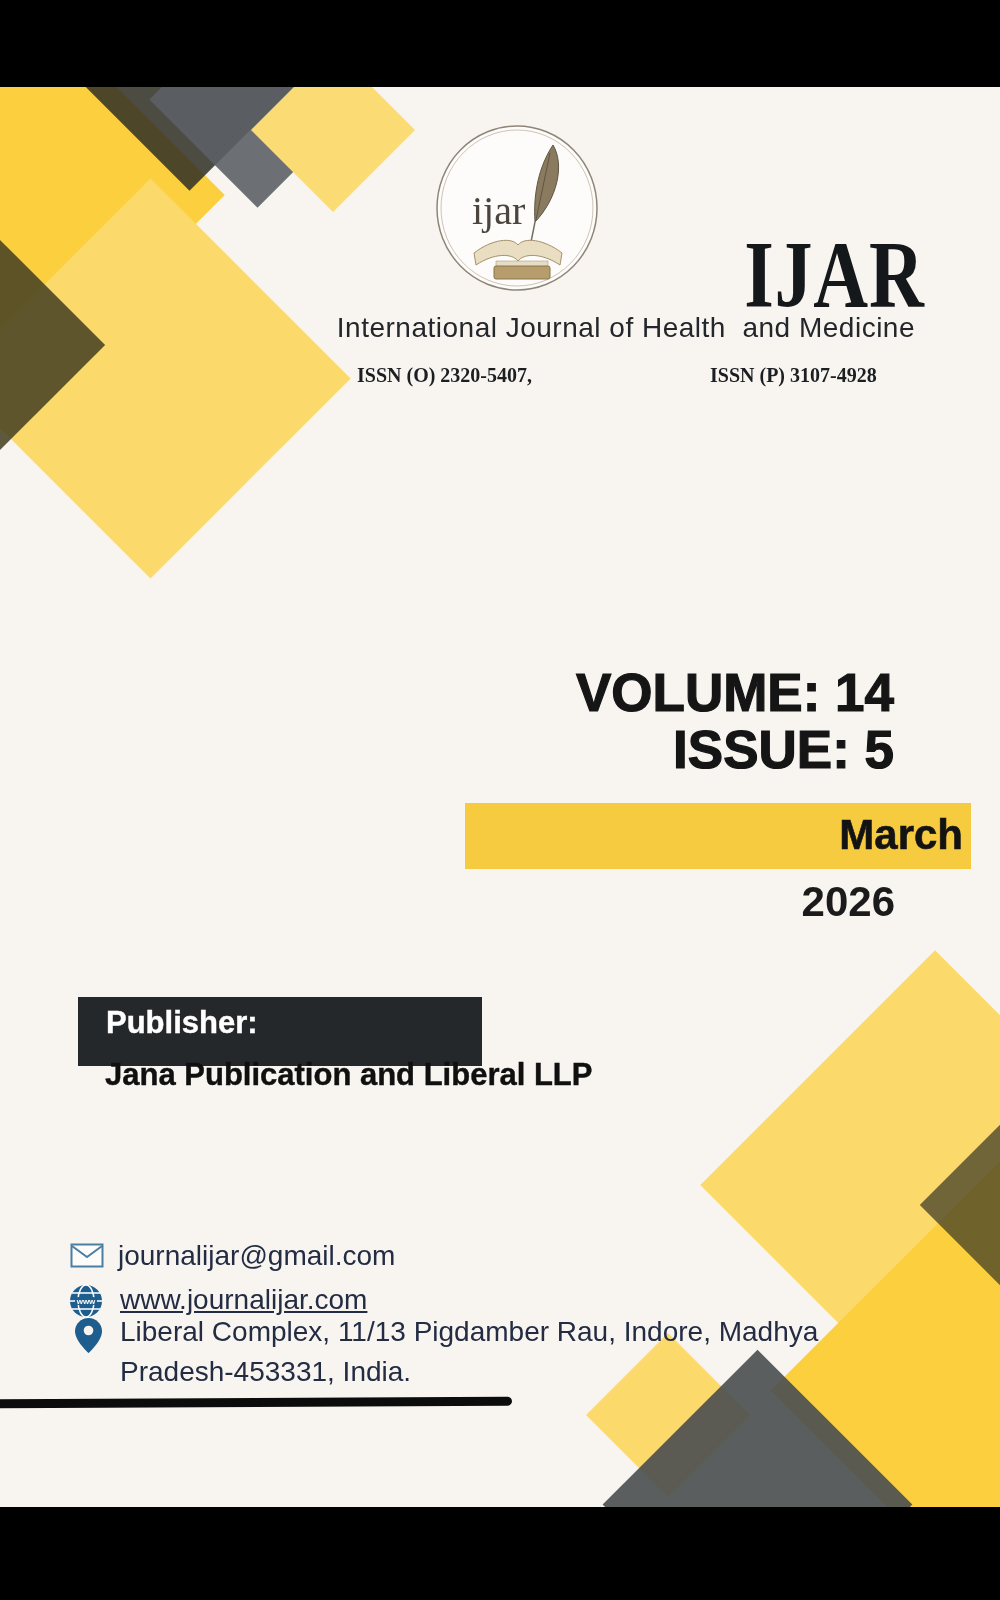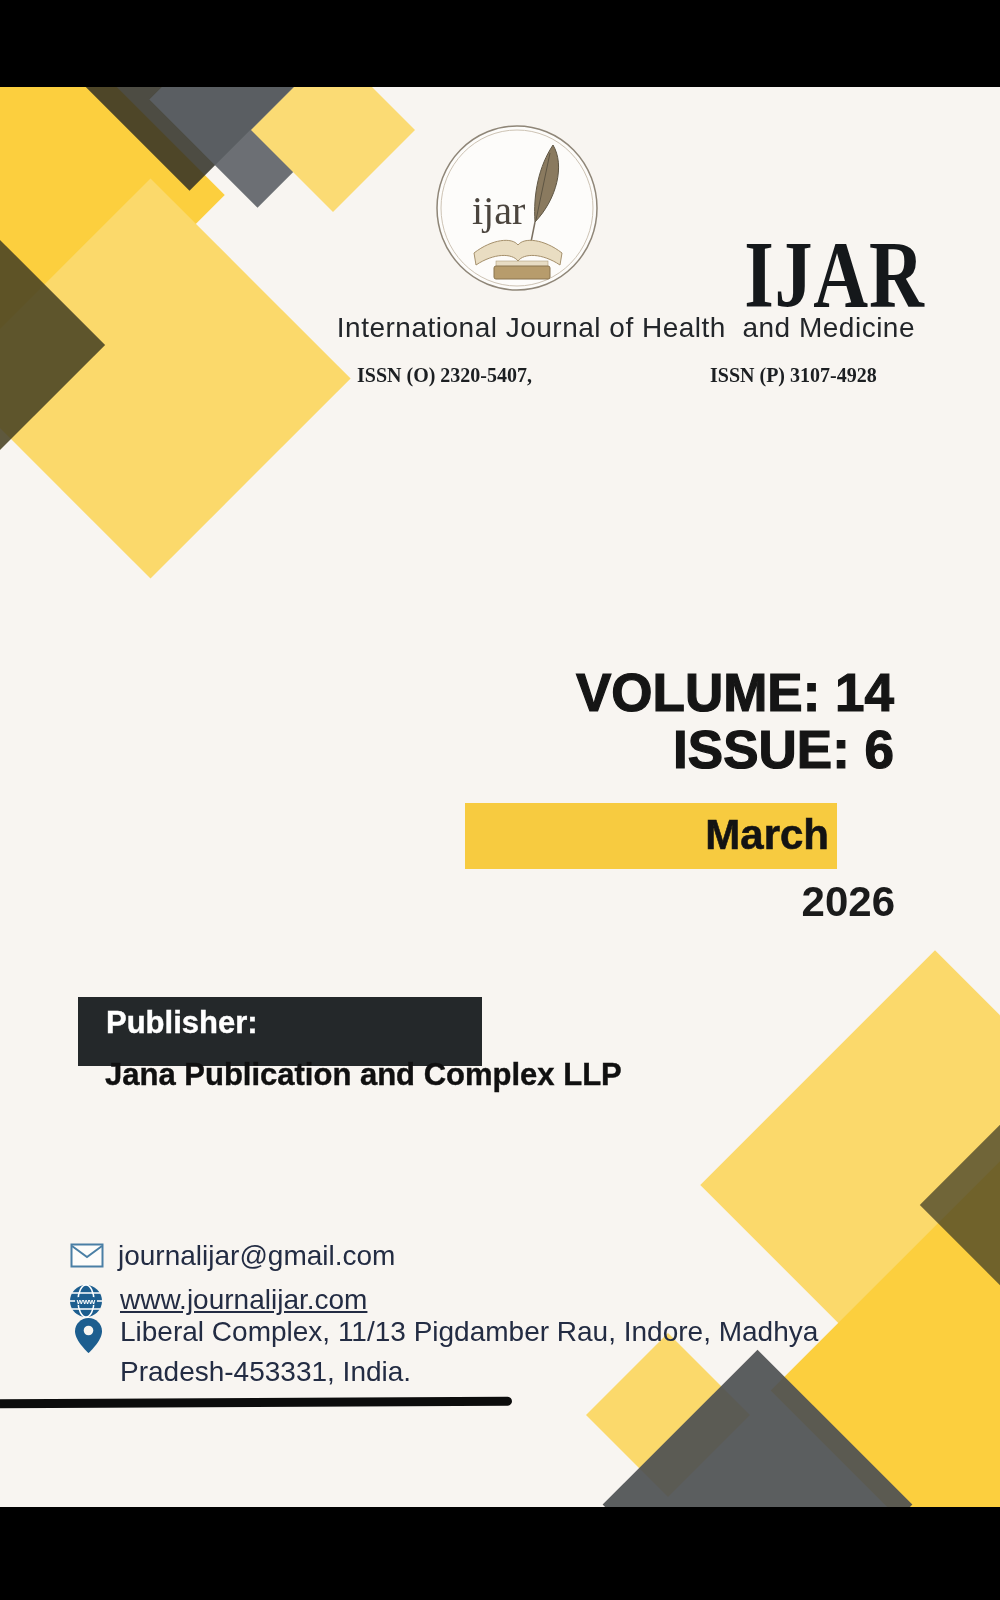--- a/index.html
+++ b/index.html
@@ -30,21 +30,21 @@
   .acronym{display:inline-block;font-family:"Liberation Serif",serif;font-weight:bold;
            font-size:95px;line-height:1;letter-spacing:1px;transform:scaleX(.8);
            transform-origin:100% 50%;color:#15181b;}
   .subtitle{right:85px;top:312px;font-size:28px;letter-spacing:.5px;color:#23262a;white-space:pre;}
   .issn{font-family:"Liberation Serif",serif;font-weight:bold;font-size:20px;color:#1c1f22;white-space:nowrap;}
   .issn-o{left:357px;top:364px;}
   .issn-p{left:710px;top:364px;}
 
   .vol-block{right:106px;top:664px;text-align:right;font-weight:bold;font-size:53px;
              line-height:57px;letter-spacing:0px;color:#151515;-webkit-text-stroke:1.2px #151515;}
-  .month-band{left:465px;top:803px;width:372px;height:66px;background:#F7CB40;}
+  .month-band{left:465px;top:803px;width:506px;height:66px;background:#F7CB40;}
   .month-text{position:absolute;right:8px;top:0;line-height:64px;font-size:42px;font-weight:bold;
               color:#131313;-webkit-text-stroke:.6px #131313;}
   .year{right:105px;top:878px;font-size:42px;font-weight:bold;color:#1b1b1b;}
 
   .pub-box{left:78px;top:997px;width:404px;height:69px;background:#24282A;}
   .pub-label{position:absolute;left:28px;top:0;line-height:51px;color:#fff;
              font-size:31px;font-weight:bold;-webkit-text-stroke:.4px #fff;}
   .pub-name{left:105px;top:1057px;font-size:31px;font-weight:bold;color:#101010;
             -webkit-text-stroke:.4px #101010;}
 
@@ -95,32 +95,32 @@
 
   <div class="abs acronym-wrap">
     <span class="acronym">IJAR</span>
   </div>
   <div class="abs subtitle">International Journal of Health  and Medicine</div>
   <div class="abs issn issn-o">ISSN (O) 2320-5407,</div>
   <div class="abs issn issn-p">ISSN (P) 3107-4928</div>
 
   <div class="abs vol-block">
     <div>VOLUME: 14</div>
-    <div>ISSUE: 6</div>
+    <div>ISSUE: 5</div>
   </div>
 
   <div class="abs month-band">
     <span class="month-text">March</span>
   </div>
   <div class="abs year">2026</div>
 
   <div class="abs pub-box">
     <span class="pub-label">Publisher:</span>
   </div>
-  <div class="abs pub-name">Jana Publication and Complex LLP</div>
+  <div class="abs pub-name">Jana Publication and Liberal LLP</div>
 
   <div class="abs email-icon">
     <svg width="34" height="25" viewBox="0 0 34 25">
       <rect x="1.5" y="1.5" width="31" height="22" fill="#FDFCFA" stroke="#4A7FA5" stroke-width="2"></rect>
       <path d="M2,3 L17,14 L32,3" fill="none" stroke="#4A7FA5" stroke-width="2"></path>
     </svg>
   </div>
   <div class="abs contact-text email-text">journalijar@gmail.com</div>
 
   <div class="abs globe-icon">

